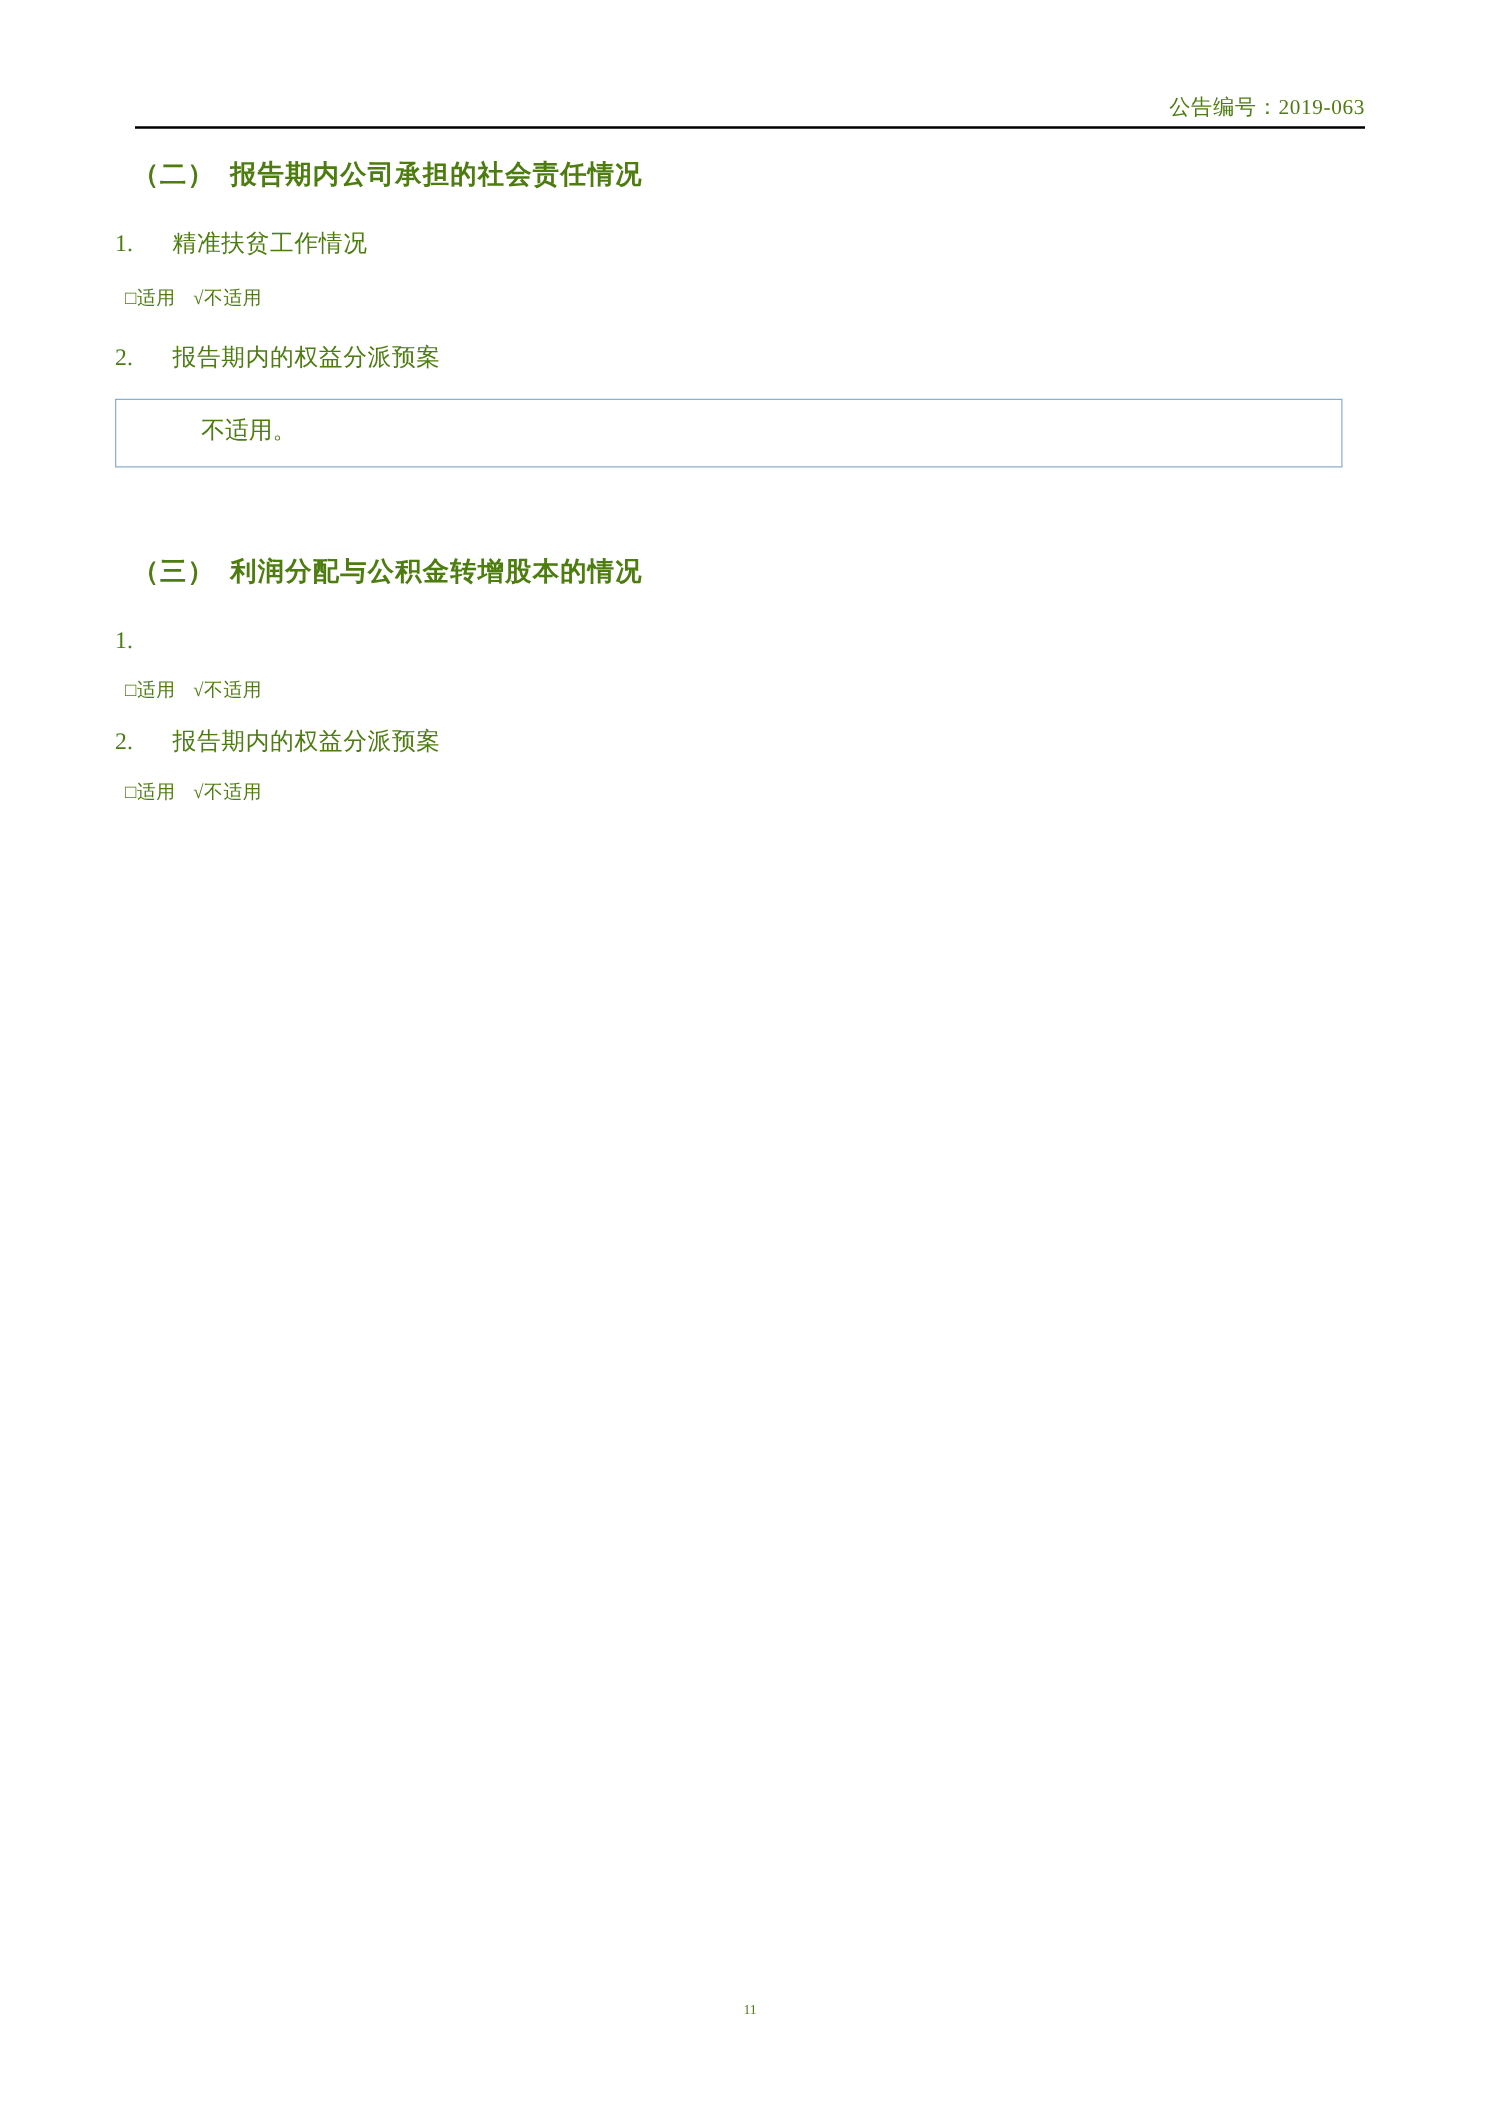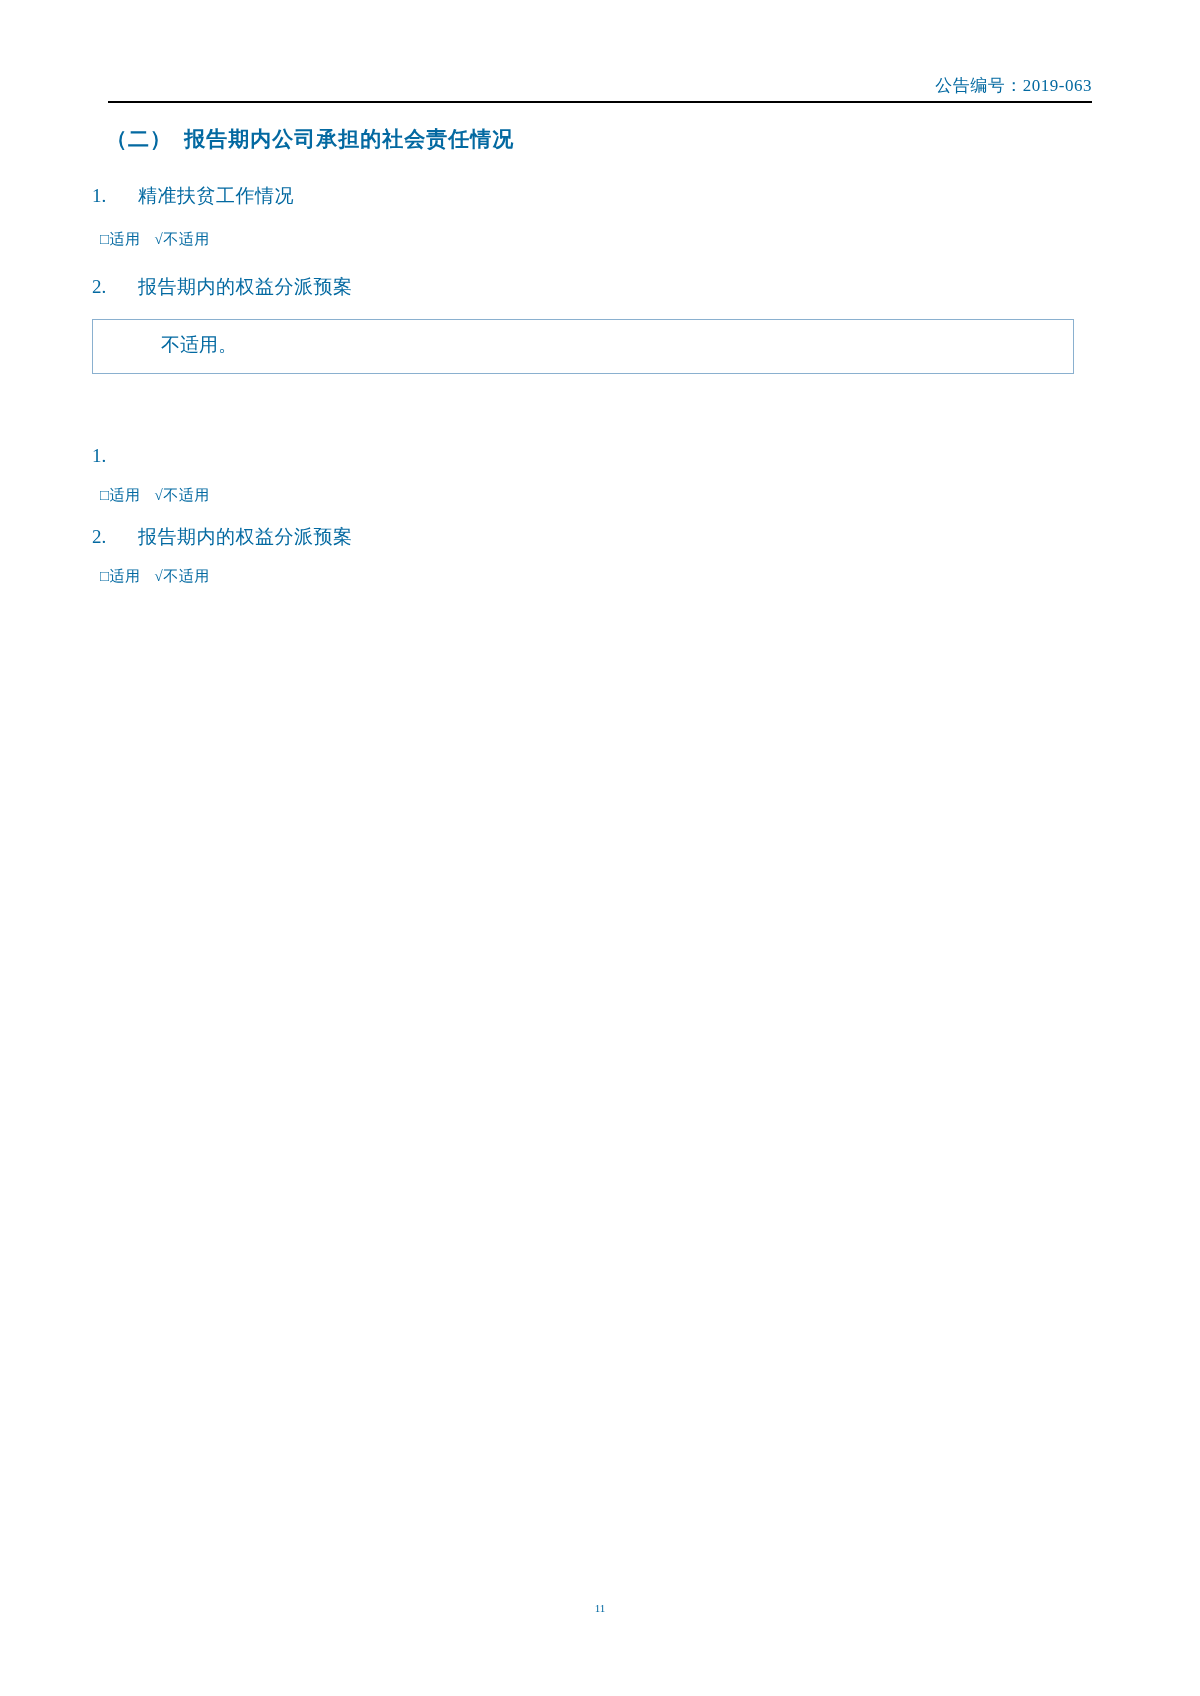--- a/index.html
+++ b/index.html
@@ -6,21 +6,21 @@
     margin: 0;
     padding: 0;
     background: #ffffff;
   }
   .page {
     position: relative;
     width: 1200px;
     height: 1696px;
     background: #ffffff;
     font-family: "Liberation Serif", "DejaVu Serif", serif;
-    color: #0369a1;
+    color: #4d7c0f;
     box-sizing: border-box;
     overflow: hidden;
   }
   .header {
     position: absolute;
     top: 74px;
     left: 108px;
     right: 108px;
     text-align: right;
     font-size: 17px;
@@ -140,20 +140,24 @@
         <span class="item-text">报告期内的权益分派预案</span>
       </div>
       <div class="note-box">
         <span>不适用。</span>
       </div>
     </div>
 
     <div class="spacer-lg"></div>
 
     <div class="tight block2">
+      <div class="section-title">
+        <span class="sec-num">（三）</span>
+        <span>利润分配与公积金转增股本的情况</span>
+      </div>
 
       <div class="item-line">
         <span class="item-num">1.</span>
       </div>
       <div class="choice-line">
         <span>□适用</span><span class="gap"></span><span>√不适用</span>
       </div>
 
       <div class="item-line">
         <span class="item-num">2.</span>

